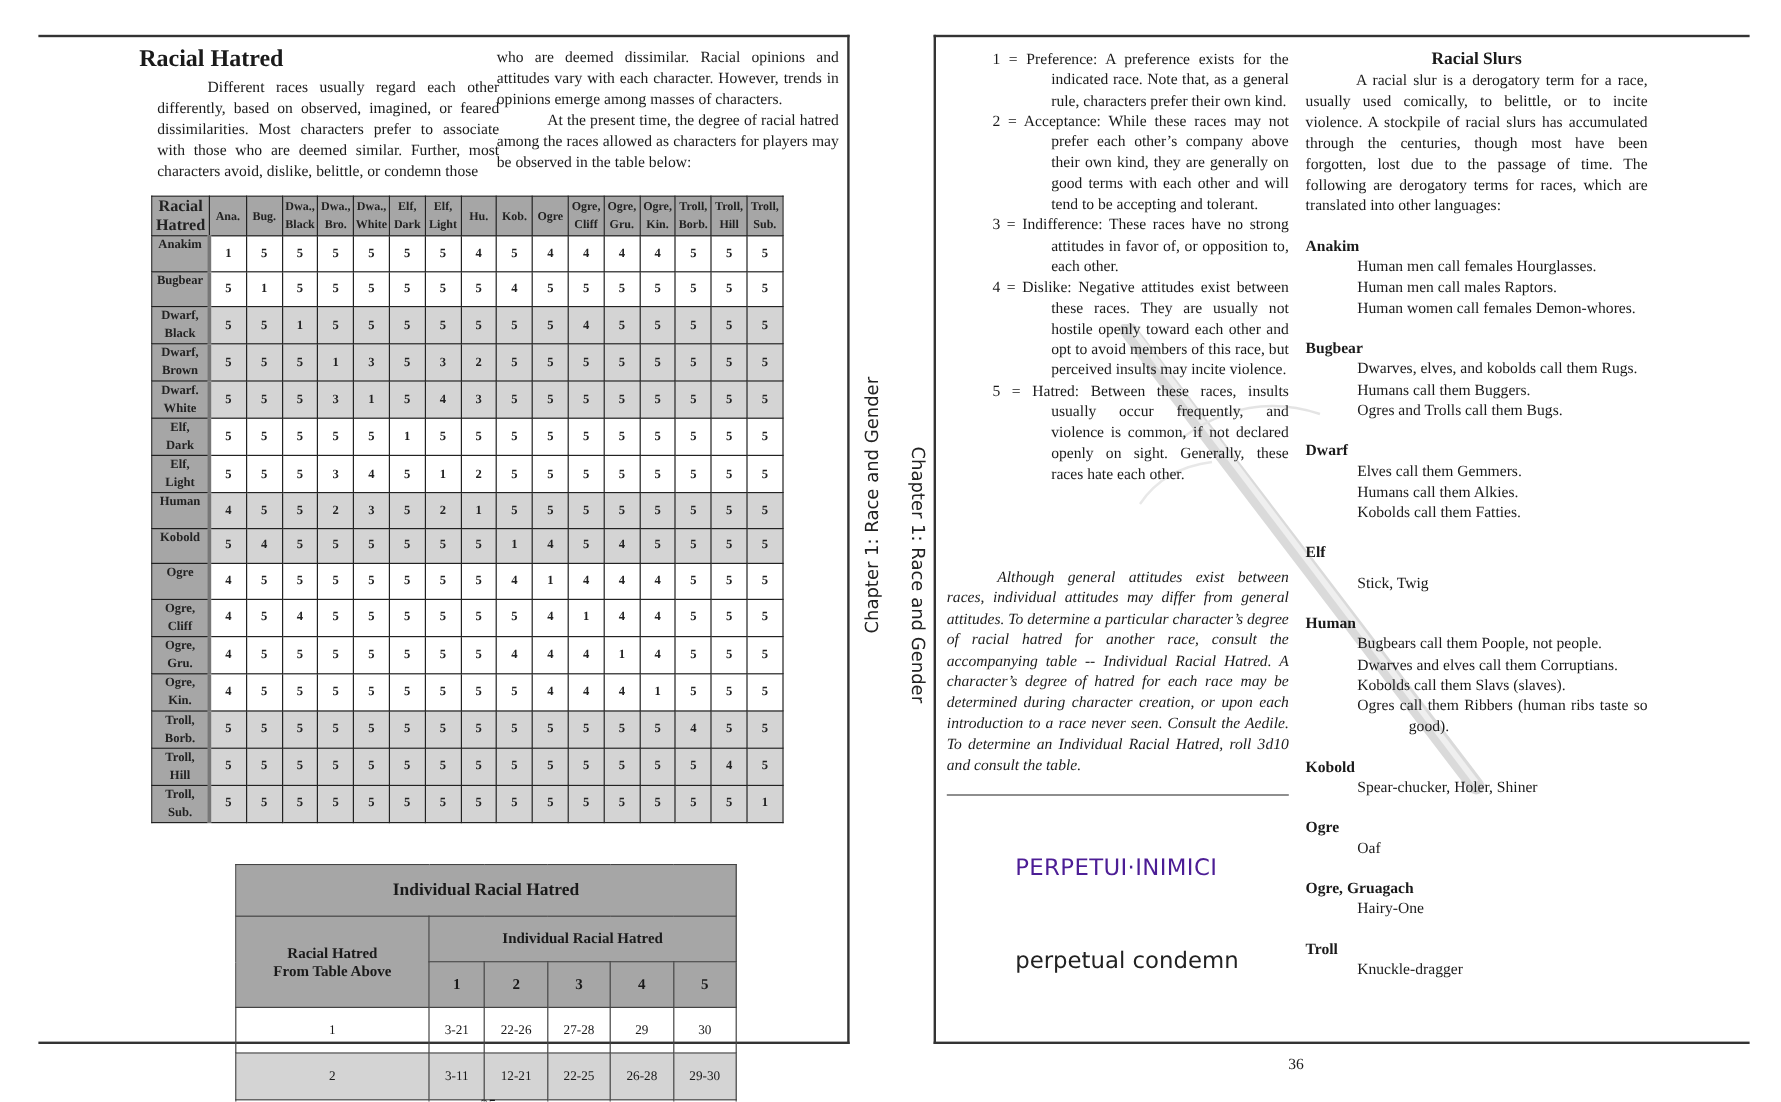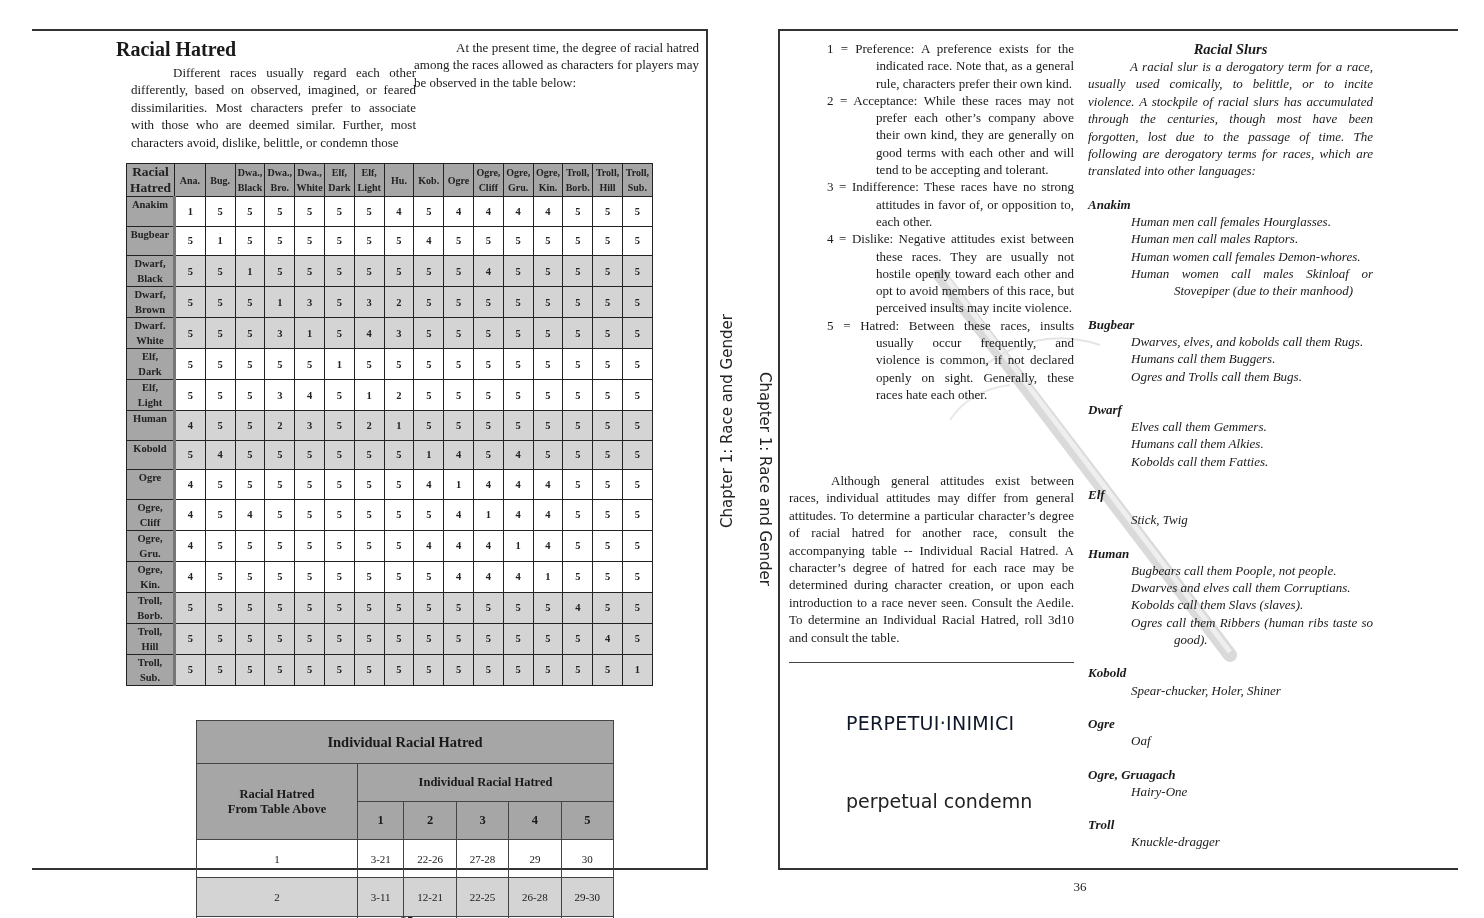--- a/index.html
+++ b/index.html
@@ -29,23 +29,23 @@
   table.ind td, table.ind th{border:1px solid #444;text-align:center;padding:11px;}
   table.ind th{background:#a6a6a6;font-weight:bold;}
   table.ind th.cap{font-size:14.5px;height:20px;}
   table.ind th.sub{font-size:12.5px;height:15px;line-height:15px;}
   table.ind tr.r td{height:15.4px;}
   table.ind tr.shade td{background:#d4d4d4;}
   
   .legend{left:790px;top:40px;width:284px;font-size:13px;line-height:17.3px;}
   .legend .itemwrap{padding-left:86px;text-indent:-49px;text-align:justify;}
   .rule{left:789px;top:662px;width:285px;height:0;border-top:1.5px solid #444;}
-  .latin{left:846px;top:712px;font-family:"DejaVu Sans",sans-serif;font-size:19px;color:#0f172a;letter-spacing:0.3px;}
+  .latin{left:846px;top:712px;font-family:"DejaVu Sans",sans-serif;font-size:19px;color:#4c1d95;letter-spacing:0.3px;}
   .latin2{left:846px;top:790px;font-family:"DejaVu Sans",sans-serif;font-size:19px;color:#222;}
-  .slurs{left:1088px;top:40px;width:285px;font-size:13px;line-height:17.3px;font-style:italic;}
+  .slurs{left:1088px;top:40px;width:285px;font-size:13px;line-height:17.3px;}
   .slurs h2{margin:0;font-size:14.5px;text-align:center;font-weight:bold;line-height:18px;}
   .slurs .sect{margin-top:16px;}
   .slurs .sh{font-weight:bold;}
   .slurs .hang{padding-left:86px;text-indent:-43px;text-align:justify;}
   .sword{left:930px;top:280px;}
 </style>
 </head>
 <body>
 
 <div class="abs frame-left"></div>
@@ -57,20 +57,21 @@
   <path d="M55 95 Q110 55 170 75" stroke="#cfcfcf" stroke-width="2" fill="none"></path>
   <path d="M20 150 Q40 120 80 115" stroke="#d6d6d6" stroke-width="2" fill="none"></path>
 </svg>
 
 <h1 class="abs title">Racial Hatred</h1>
 
 <div class="abs para" style="left:115px;top:64px;width:285px;margin-left:16px;">
   <span class="ind"></span><span>Different races usually regard each other differently, based on observed, imagined, or feared dissimilarities.  Most characters prefer to associate with those who are deemed similar.  Further, most characters avoid, dislike, belittle, or condemn those</span>
 </div>
 <div class="abs para" style="left:414px;top:39px;width:285px;">
+  <div>who are deemed dissimilar.  Racial opinions and attitudes vary with each character.  However, trends in opinions emerge among masses of characters.</div>
   <div><span class="ind"></span><span>At the present time, the degree of racial hatred among the races allowed as characters for players may be observed in the table below:</span></div>
 </div>
 
 <table class="abs rh">
   <thead>
       <tr id="rh-head">
         <th class="corner">
           <div>Racial</div>
           <div>Hatred</div>
         </th>
@@ -556,38 +557,37 @@
 <div class="abs running run-right">Chapter 1: Race and Gender</div>
 
 <div class="abs legend" id="legend">
     <div class="itemwrap"><span>1 =</span><span> </span><span>Preference:  A preference exists for the indicated race.  Note that, as a general rule, characters prefer their own kind.</span></div>
     <div class="itemwrap"><span>2 =</span><span> </span><span>Acceptance:  While these races may not prefer each other’s company above their own kind, they are generally on good terms with each other and will tend to be accepting and tolerant.</span></div>
     <div class="itemwrap"><span>3 =</span><span> </span><span>Indifference:  These races have no strong attitudes in favor of, or opposition to, each other.</span></div>
     <div class="itemwrap"><span>4 =</span><span> </span><span>Dislike:  Negative attitudes exist between these races.  They are usually not hostile openly toward each other and opt to avoid members of this race, but perceived insults may incite violence.</span></div>
     <div class="itemwrap"><span>5 =</span><span> </span><span>Hatred:  Between these races,  insults usually occur frequently, and violence is common, if not declared openly on sight.  Generally, these races hate each other.</span></div>
   </div>
 
-<div class="abs para" style="left:789px;top:472px;width:285px;">
+<div class="abs para" style="left:789px;top:472px;width:285px;font-style:italic;">
   <span class="ind"></span><span>Although general attitudes exist between races, individual attitudes may differ from general attitudes.  To determine a particular character’s degree of racial hatred for another race, consult the accompanying table -- Individual Racial Hatred.  A character’s degree of hatred for each race may be determined during character creation, or upon each introduction to a race never seen.  Consult the Aedile.  To determine an Individual Racial Hatred, roll 3d10 and consult the table.</span>
 </div>
 
 <div class="abs rule"></div>
 <div class="abs latin">PERPETUI·INIMICI</div>
 <div class="abs latin2">perpetual condemn</div>
 
 <div class="abs slurs">
   <h2>Racial Slurs</h2>
   <div class="para"><span class="ind"></span><span>A racial slur is a derogatory term for a race, usually used comically, to belittle, or to incite violence.  A stockpile of racial slurs has accumulated through the centuries, though most have been forgotten, lost due to the passage of time.  The following are derogatory terms for races, which are translated into other languages:</span></div>
   <div id="slur-sections">
       <div class="sect">
         <div class="sh">Anakim</div>
         <div class="hang">Human men call females Hourglasses.</div>
         <div class="hang">Human men call males Raptors.</div>
         <div class="hang">Human women call females Demon-whores.</div>
-        <div class="hang">Human women call males Skinloaf or Stovepiper (due to their manhood)</div>
       </div>
       <div class="sect">
         <div class="sh">Bugbear</div>
         <div class="hang">Dwarves, elves, and kobolds call them Rugs.</div>
         <div class="hang">Humans call them Buggers.</div>
         <div class="hang">Ogres and Trolls call them Bugs.</div>
       </div>
       <div class="sect">
         <div class="sh">Dwarf</div>
         <div class="hang">Elves call them Gemmers.</div>

